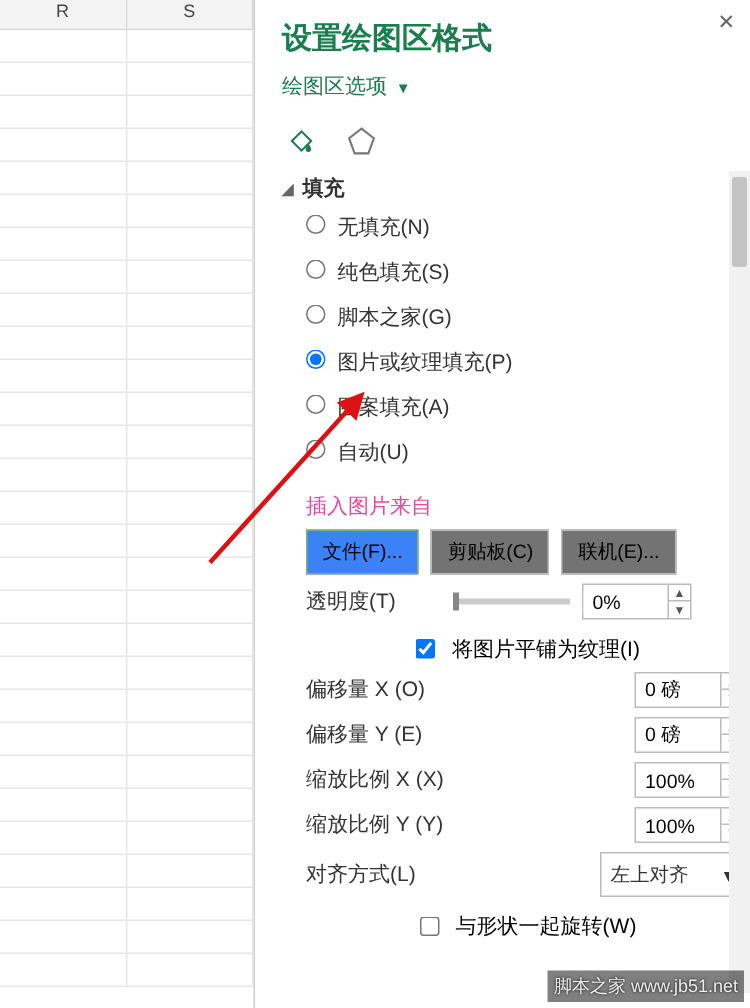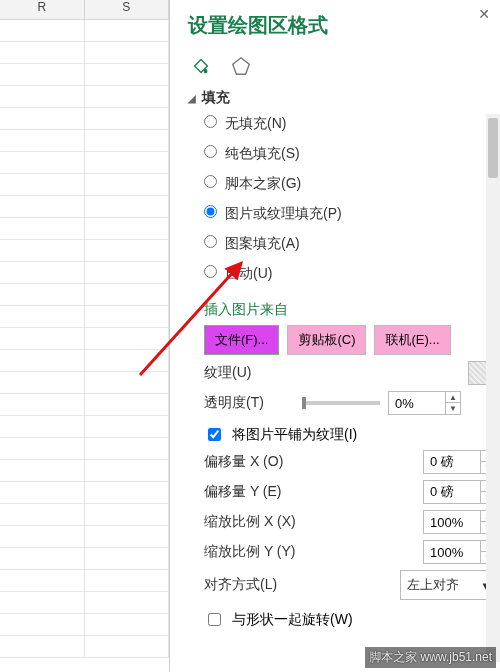--- a/index.html
+++ b/index.html
@@ -15,34 +15,34 @@
 .options-link { color: #1a7e4e; font-size: 14px; }
 .options-link .tri { font-size: 10px; margin-left: 2px; }
 .icon-row { display: flex; gap: 14px; margin: 14px 0 10px; }
 .ico { width: 26px; height: 26px; display: flex; align-items: center; justify-content: center; }
 .ico svg { width: 22px; height: 22px; }
 .section { margin-top: 6px; }
 .sec-hdr { display: flex; align-items: center; gap: 6px; font-size: 14px; font-weight: bold; color: #333; margin-bottom: 8px; }
 .sec-hdr .tri2 { font-size: 10px; color: #666; }
 .radio-row { display: flex; align-items: flex-start; gap: 8px; font-size: 14px; color: #333; margin: 4px 0 4px 16px; height: 26px; }
 .radio-row input { margin: 0; }
-.sub-label { font-size: 14px; color: #15803d; margin: 10px 0 6px 16px; }
+.sub-label { font-size: 14px; color: #ec4899; margin: 10px 0 6px 16px; }
 .btn-row { display: flex; gap: 8px; margin-left: 16px; }
-.btn { border: 1px solid #bbb; background: #f9a8d4; font-size: 13px; padding: 5px 10px; cursor: pointer; }
-.btn.active { background: #d946ef; border-color: #7eb07e; }
+.btn { border: 1px solid #bbb; background: #737373; font-size: 13px; padding: 5px 10px; cursor: pointer; }
+.btn.active { background: #3b82f6; border-color: #7eb07e; }
 .field { display: flex; align-items: center; margin: 6px 0 6px 16px; font-size: 14px; color: #333; }
 .field .lab { width: 118px; }
 .field .val { border: 1px solid #bbb; height: 24px; display: flex; align-items: center; }
 .field .val input { border: none; width: 56px; font-size: 13px; padding: 0 6px; outline: none; }
 .spin { display: flex; flex-direction: column; border-left: 1px solid #bbb; }
 .spin div { width: 14px; height: 11px; font-size: 8px; text-align: center; line-height: 11px; cursor: pointer; color: #555; }
 .spin div:first-child { border-bottom: 1px solid #bbb; }
 .slider { height: 4px; background: #ccc; width: 78px; margin: 0 8px; position: relative; }
 .slider .thumb { width: 4px; height: 12px; background: #888; position: absolute; left: 0; top: -4px; }
-.chk-row { display: flex; align-items: center; gap: 8px; font-size: 14px; margin: 10px 0 6px 16px; }
+.chk-row { display: flex; align-items: center; gap: 8px; font-size: 14px; margin: 10px 0 6px 16px; justify-content: center; }
 .tex-btn { width: 28px; height: 24px; border: 1px solid #bbb; background: repeating-linear-gradient(45deg,#eee,#eee 2px,#ddd 2px,#ddd 4px); display: flex; align-items: flex-end; justify-content: flex-end; font-size: 9px; cursor: pointer; }
 .select { border: 1px solid #bbb; height: 24px; display: flex; align-items: center; justify-content: space-between; padding: 14px 6px; font-size: 13px; width: 96px; cursor: pointer; }
 .watermark { position: absolute; right: 4px; bottom: 4px; font-size: 12px; color: rgba(255,255,255,.9); text-shadow: 0 0 2px #000; background: rgba(0,0,0,.5); padding: 2px 4px; }
 .arrow-overlay { position: absolute; pointer-events: none; z-index: 5; }
 .scrollbar { position: absolute; right: 0; top: 114px; bottom: 10px; width: 14px; background: #f1f1f1; }
 .scrollbar .thumb { position: absolute; left: 2px; right: 2px; top: 4px; height: 60px; background: #c4c4c4; border-radius: 2px; }
 </style>
 </head>
 <body>
 
@@ -165,20 +165,24 @@
     </div>
   <div class="row">
       <div></div>
       <div></div>
     </div>
 </div>
 
 <div class="pane">
   <div class="close-x">✕</div>
   <div class="pane-title">设置绘图区格式</div>
+  <div class="options-link">
+    <span>绘图区选项</span>
+    <span class="tri">▼</span>
+  </div>
 
   <div class="icon-row">
     <div class="ico">
       <svg viewBox="0 0 24 24">
           <path fill="none" stroke="#1a7e4e" stroke-width="1.5" d="M5 12l7-7 7 7-7 7z"></path>
           <path fill="#1a7e4e" d="M17 14c0 0 2 2.5 2 4s-1 2-2 2-2-.5-2-2 2-4 2-4z"></path>
         </svg>
     </div>
     <div class="ico">
       <svg viewBox="0 0 24 24">
@@ -222,25 +226,20 @@
         <span>自动(U)</span>
       </label>
 
     <div class="sub-label">插入图片来自</div>
     <div class="btn-row">
       <button class="btn active">文件(F)...</button>
       <button class="btn">剪贴板(C)</button>
       <button class="btn">联机(E)...</button>
     </div>
 
-    <div class="field">
-      <div class="lab">纹理(U)</div>
-      <div style="flex:1"></div>
-      <div class="tex-btn">▾</div>
-    </div>
 
     <div class="field">
       <div class="lab" style="width:90px">透明度(T)</div>
       <div class="slider">
           <div class="thumb"></div>
         </div>
       <div class="val">
           <input value="0%" style="">
           <div class="spin">
             <div>▲</div>

